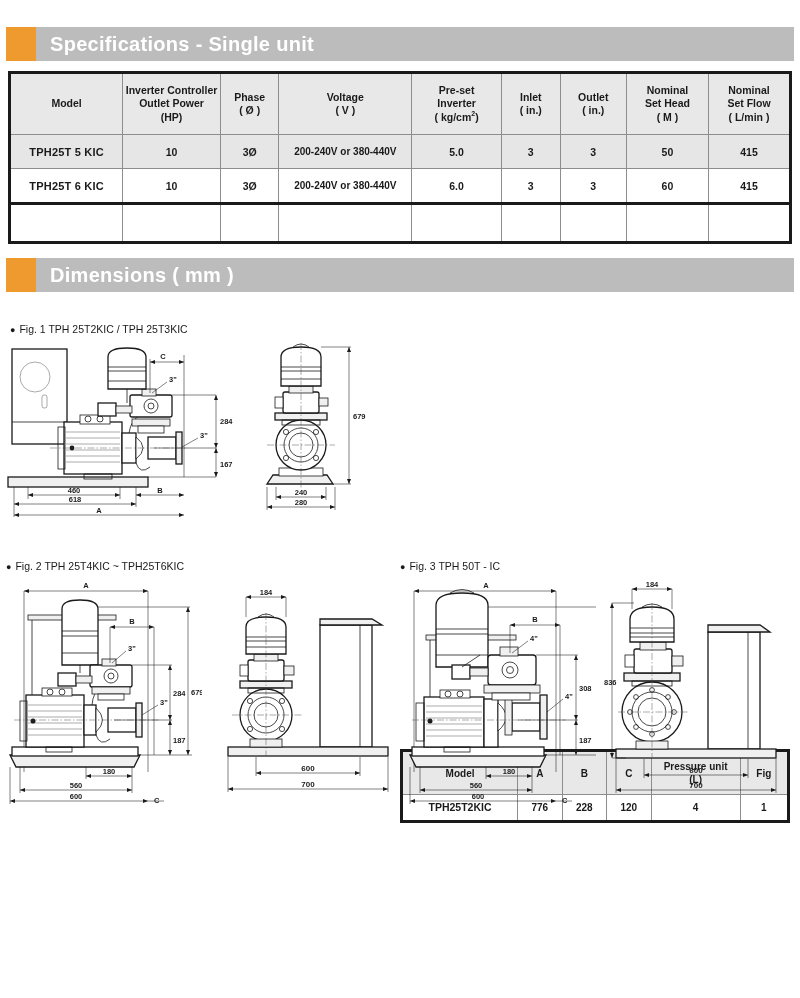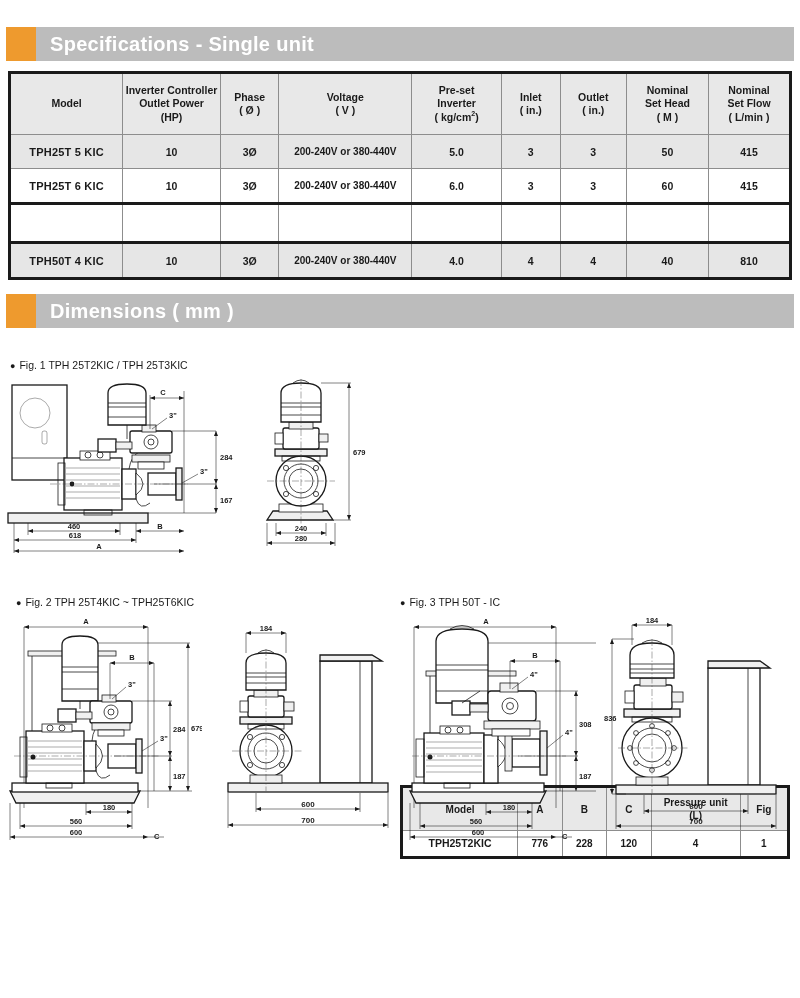--- a/index.html
+++ b/index.html
@@ -158,31 +158,20 @@
       <td></td>
           <td></td>
           <td></td>
       <td></td>
           <td></td>
           <td></td>
       <td></td>
           <td></td>
           <td></td>
     </tr>
-    <tr class="alt">
-      <td class="model">TPH50T 4  KIC</td>
-      <td>10</td>
-      <td>3Ø</td>
-      <td class="volt">200-240V or 380-440V</td>
-      <td>4.0</td>
-      <td>4</td>
-      <td>4</td>
-      <td>40</td>
-      <td>810</td>
-    </tr>
   </tbody>
 </table>
 </div>
 
 <div class="banner-wrap" style="padding-top:14px;">
   <div class="banner">
     <div class="swatch"></div>
     <div class="bar">
       <span>Dimensions ( mm )</span>
     </div>
@@ -388,21 +377,21 @@
         <td>228</td>
         <td>120</td>
         <td>4</td>
         <td>1</td>
       </tr>
 
     </tbody>
   </table>
   </div>
 
-  <div class="fig-cap" style="left:16px;top:268px;">
+  <div class="fig-cap" style="left:6px;top:268px;">
     <span class="dot">●</span><span>Fig. 2 TPH 25T4KIC ~ TPH25T6KIC</span>
   </div>
 
   <div class="fig-cap" style="left:400px;top:268px;">
     <span class="dot">●</span><span>Fig. 3 TPH 50T - IC</span>
   </div>
 
   <div class="dw" style="left:2px;top:285px;">
     <svg width="200" height="250" viewBox="0 0 200 250">
 

